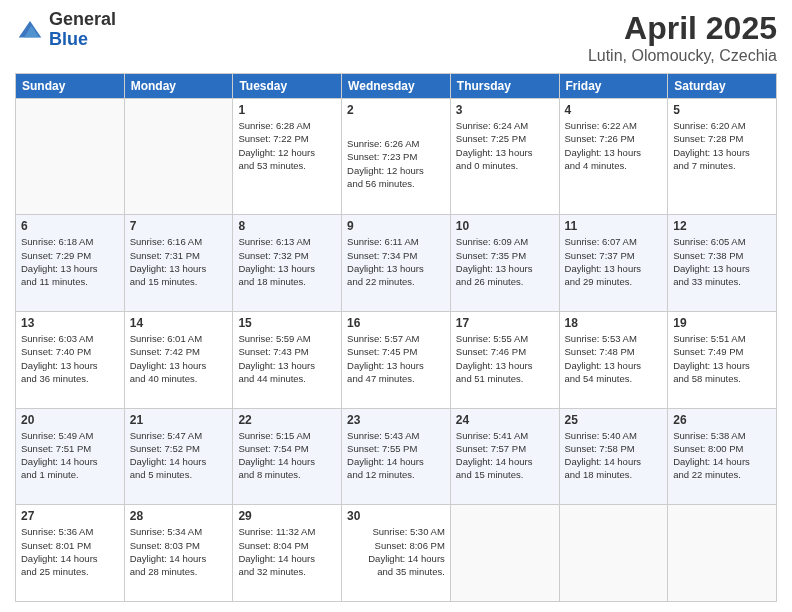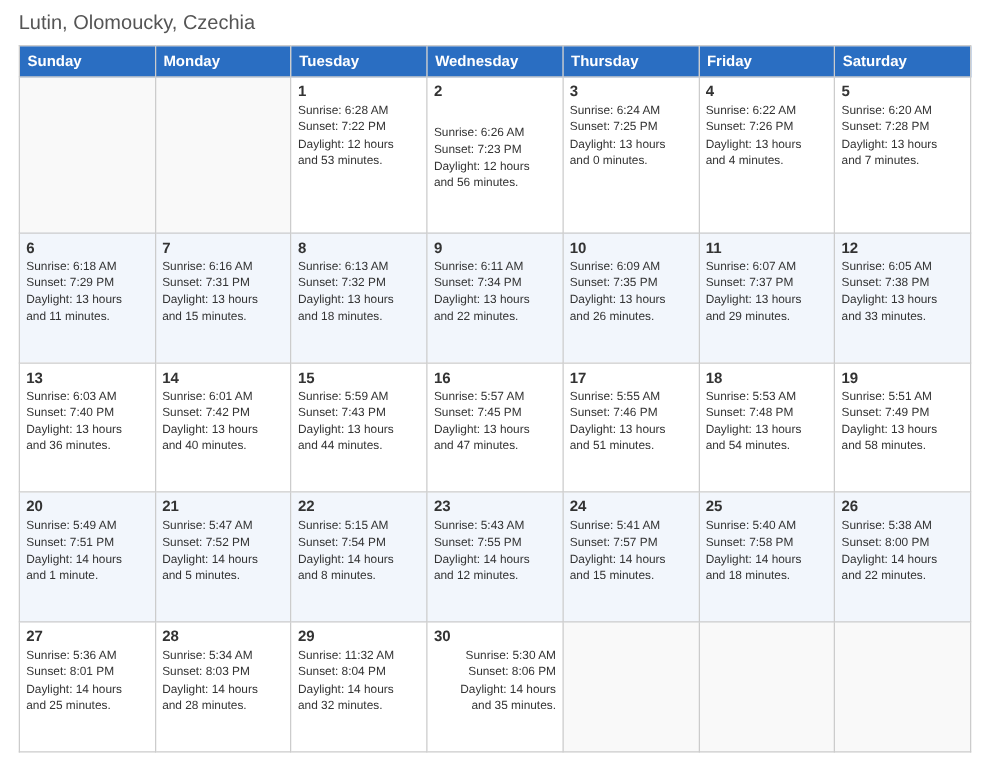--- a/index.html
+++ b/index.html
@@ -103,21 +103,33 @@
     }
     tr:nth-child(even) td:not(.empty) {
       background: #f2f6fc;
     }
   </style>
 </head>
 <body>
 
 <div class="page">
   <div class="header">
+    <div class="logo">
+      <svg class="logo-icon" viewBox="0 0 40 40">
+        <rect x="0" y="0" width="40" height="40" fill="none"></rect>
+        <polygon points="5,30 20,8 35,30" fill="#1a5fb4" opacity="0.85"></polygon>
+        <polygon points="12,30 22,14 32,30" fill="#5a9fd4" opacity="0.7"></polygon>
+      </svg>
+      <div class="logo-text">
+        <span class="logo-general">General</span>
+        <span class="logo-blue">Blue</span>
+      </div>
+    </div>
     <div class="title-block">
+      <div class="main-title">April 2025</div>
       <div class="subtitle">Lutin, Olomoucky, Czechia</div>
     </div>
   </div>
 
   <table class="calendar">
     <thead>
       <tr>
       <th>Sunday</th>
           <th>Monday</th>
           <th>Tuesday</th>

